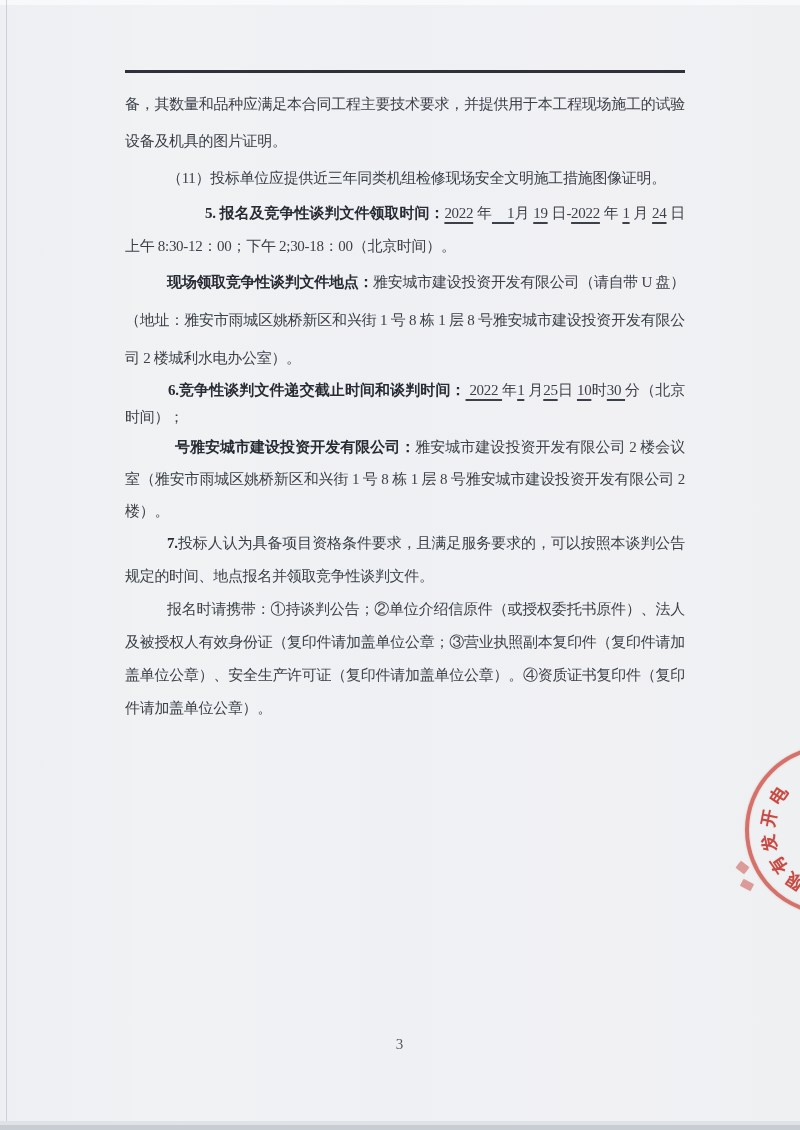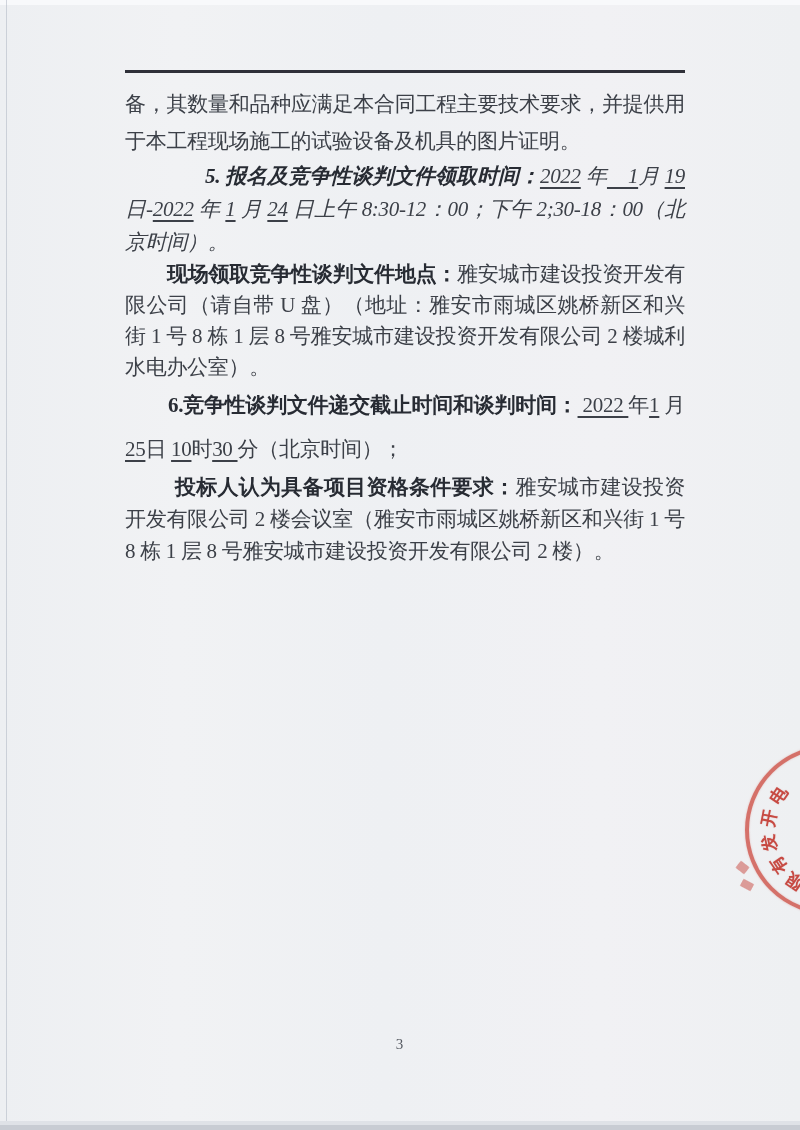--- a/index.html
+++ b/index.html
@@ -19,30 +19,30 @@
   .edge-bottom-soft{position:absolute;left:0;right:0;bottom:5px;height:4px;background:#dfe2e7;}
   .edge-bottom{position:absolute;left:0;right:0;bottom:0;height:5px;background:#c8ccd3;}
 
   .top-rule{
     position:absolute;left:125px;top:70px;width:560px;height:3px;
     background:#2f3039;
   }
 
   .text-block{
     position:absolute;left:125px;top:86px;width:560px;
-    font-size:21px;
+    font-size:15px;
     letter-spacing:-0.3px;
     text-align:justify;
   }
   .text-block p{margin:0;}
   .p1 {line-height:37px;text-indent:0;}
   .p2,.p3,.p4{line-height:37px;text-indent:42px;}
-  .p5 {line-height:33px;margin-left:-37px;text-indent:80px;font-style:italic;}
-  .p6 {line-height:31px;margin-top:10px;text-indent:42px;}
-  .p7 {line-height:44px;margin-top:32px;margin-left:-18px;text-indent:43px;}
+  .p5 {line-height:33px;margin-left:-37px;text-indent:80px;}
+  .p6 {line-height:38px;margin-top:10px;text-indent:42px;}
+  .p7 {line-height:27px;margin-top:32px;margin-left:-18px;text-indent:43px;}
   .p8 {line-height:32px;text-indent:50px;}
   .p9 {line-height:33px;margin-top:4px;text-indent:42px;}
   .p10{line-height:33px;text-indent:42px;}
   .p11{line-height:33px;text-indent:42px;}
 
   .b{font-weight:700;color:#272b33;}
   .u{
     text-decoration:underline;
     text-decoration-thickness:1.5px;
     text-underline-offset:4px;
@@ -81,24 +81,27 @@
 <body>
 
 <div class="page">
   <div class="edge-top"></div>
   <div class="edge-left"></div>
 
   <div class="top-rule"></div>
 
   <div class="text-block" id="doc-body">
       <p class="p1"><span>备，其数量和品种应满足本合同工程主要技术要求，并提供用于本工程现场施工的试验设备及机具的图片证明。</span></p>
+      <p class="p2"><span>（11）投标单位应提供近三年同类机组检修现场安全文明施工措施图像证明。</span></p>
       <p class="p5"><span class="b">5. 报名及竞争性谈判文件领取时间：</span><span class="u">2022</span><span> 年</span><span class="u">　1</span><span>月 </span><span class="u">19</span><span> 日-</span><span class="u">2022</span><span> 年 </span><span class="u">1</span><span> 月 </span><span class="u">24</span><span> 日上午 8:30-12：00；下午 2;30-18：00（北京时间）。</span></p>
       <p class="p6"><span class="b">现场领取竞争性谈判文件地点：</span><span>雅安城市建设投资开发有限公司（请自带 U 盘）（地址：雅安市雨城区姚桥新区和兴街 1 号 8 栋 1 层 8 号雅安城市建设投资开发有限公司 2 楼城利水电办公室）。</span></p>
       <p class="p7"><span class="b">6.竞争性谈判文件递交截止时间和谈判时间：</span><span class="u"> 2022 </span><span>年</span><span class="u">1</span><span> 月</span><span class="u">25</span><span>日 </span><span class="u">10</span><span>时</span><span class="u">30 </span><span>分（北京时间）；</span></p>
-      <p class="p8"><span class="b">投标人认为具备项目资格条件要求：</span><span>雅安城市建设投资开发有限公司 2 楼会议室（雅安市雨城区姚桥新区和兴街 1 号 8 栋 1 层 8 号雅安城市建设投资开发有限公司 2 楼）。</span></p>
+      <p class="p8"><span class="b">号雅安城市建设投资开发有限公司：</span><span>雅安城市建设投资开发有限公司 2 楼会议室（雅安市雨城区姚桥新区和兴街 1 号 8 栋 1 层 8 号雅安城市建设投资开发有限公司 2 楼）。</span></p>
+      <p class="p9"><span class="b">7.</span><span>投标人认为具备项目资格条件要求，且满足服务要求的，可以按照本谈判公告规定的时间、地点报名并领取竞争性谈判文件。</span></p>
+      <p class="p10"><span>报名时请携带：①持谈判公告；②单位介绍信原件（或授权委托书原件）、法人及被授权人有效身份证（复印件请加盖单位公章；③营业执照副本复印件（复印件请加盖单位公章）、安全生产许可证（复印件请加盖单位公章）。④资质证书复印件（复印件请加盖单位公章）。</span></p>
     </div>
 
   <div class="stamp" id="seal">
     <div class="stamp-ring"></div>
     <div class="stamp-mark m1"></div>
     <div class="stamp-mark m2"></div>
   <span class="stamp-char" style="transform: translate(-50%, -50%) rotate(-56deg) translateY(-62px);">电</span>
       <span class="stamp-char" style="transform: translate(-50%, -50%) rotate(-79deg) translateY(-62px);">开</span>
       <span class="stamp-char" style="transform: translate(-50%, -50%) rotate(-102deg) translateY(-62px);">发</span>
       <span class="stamp-char" style="transform: translate(-50%, -50%) rotate(-124deg) translateY(-62px);">有</span>

